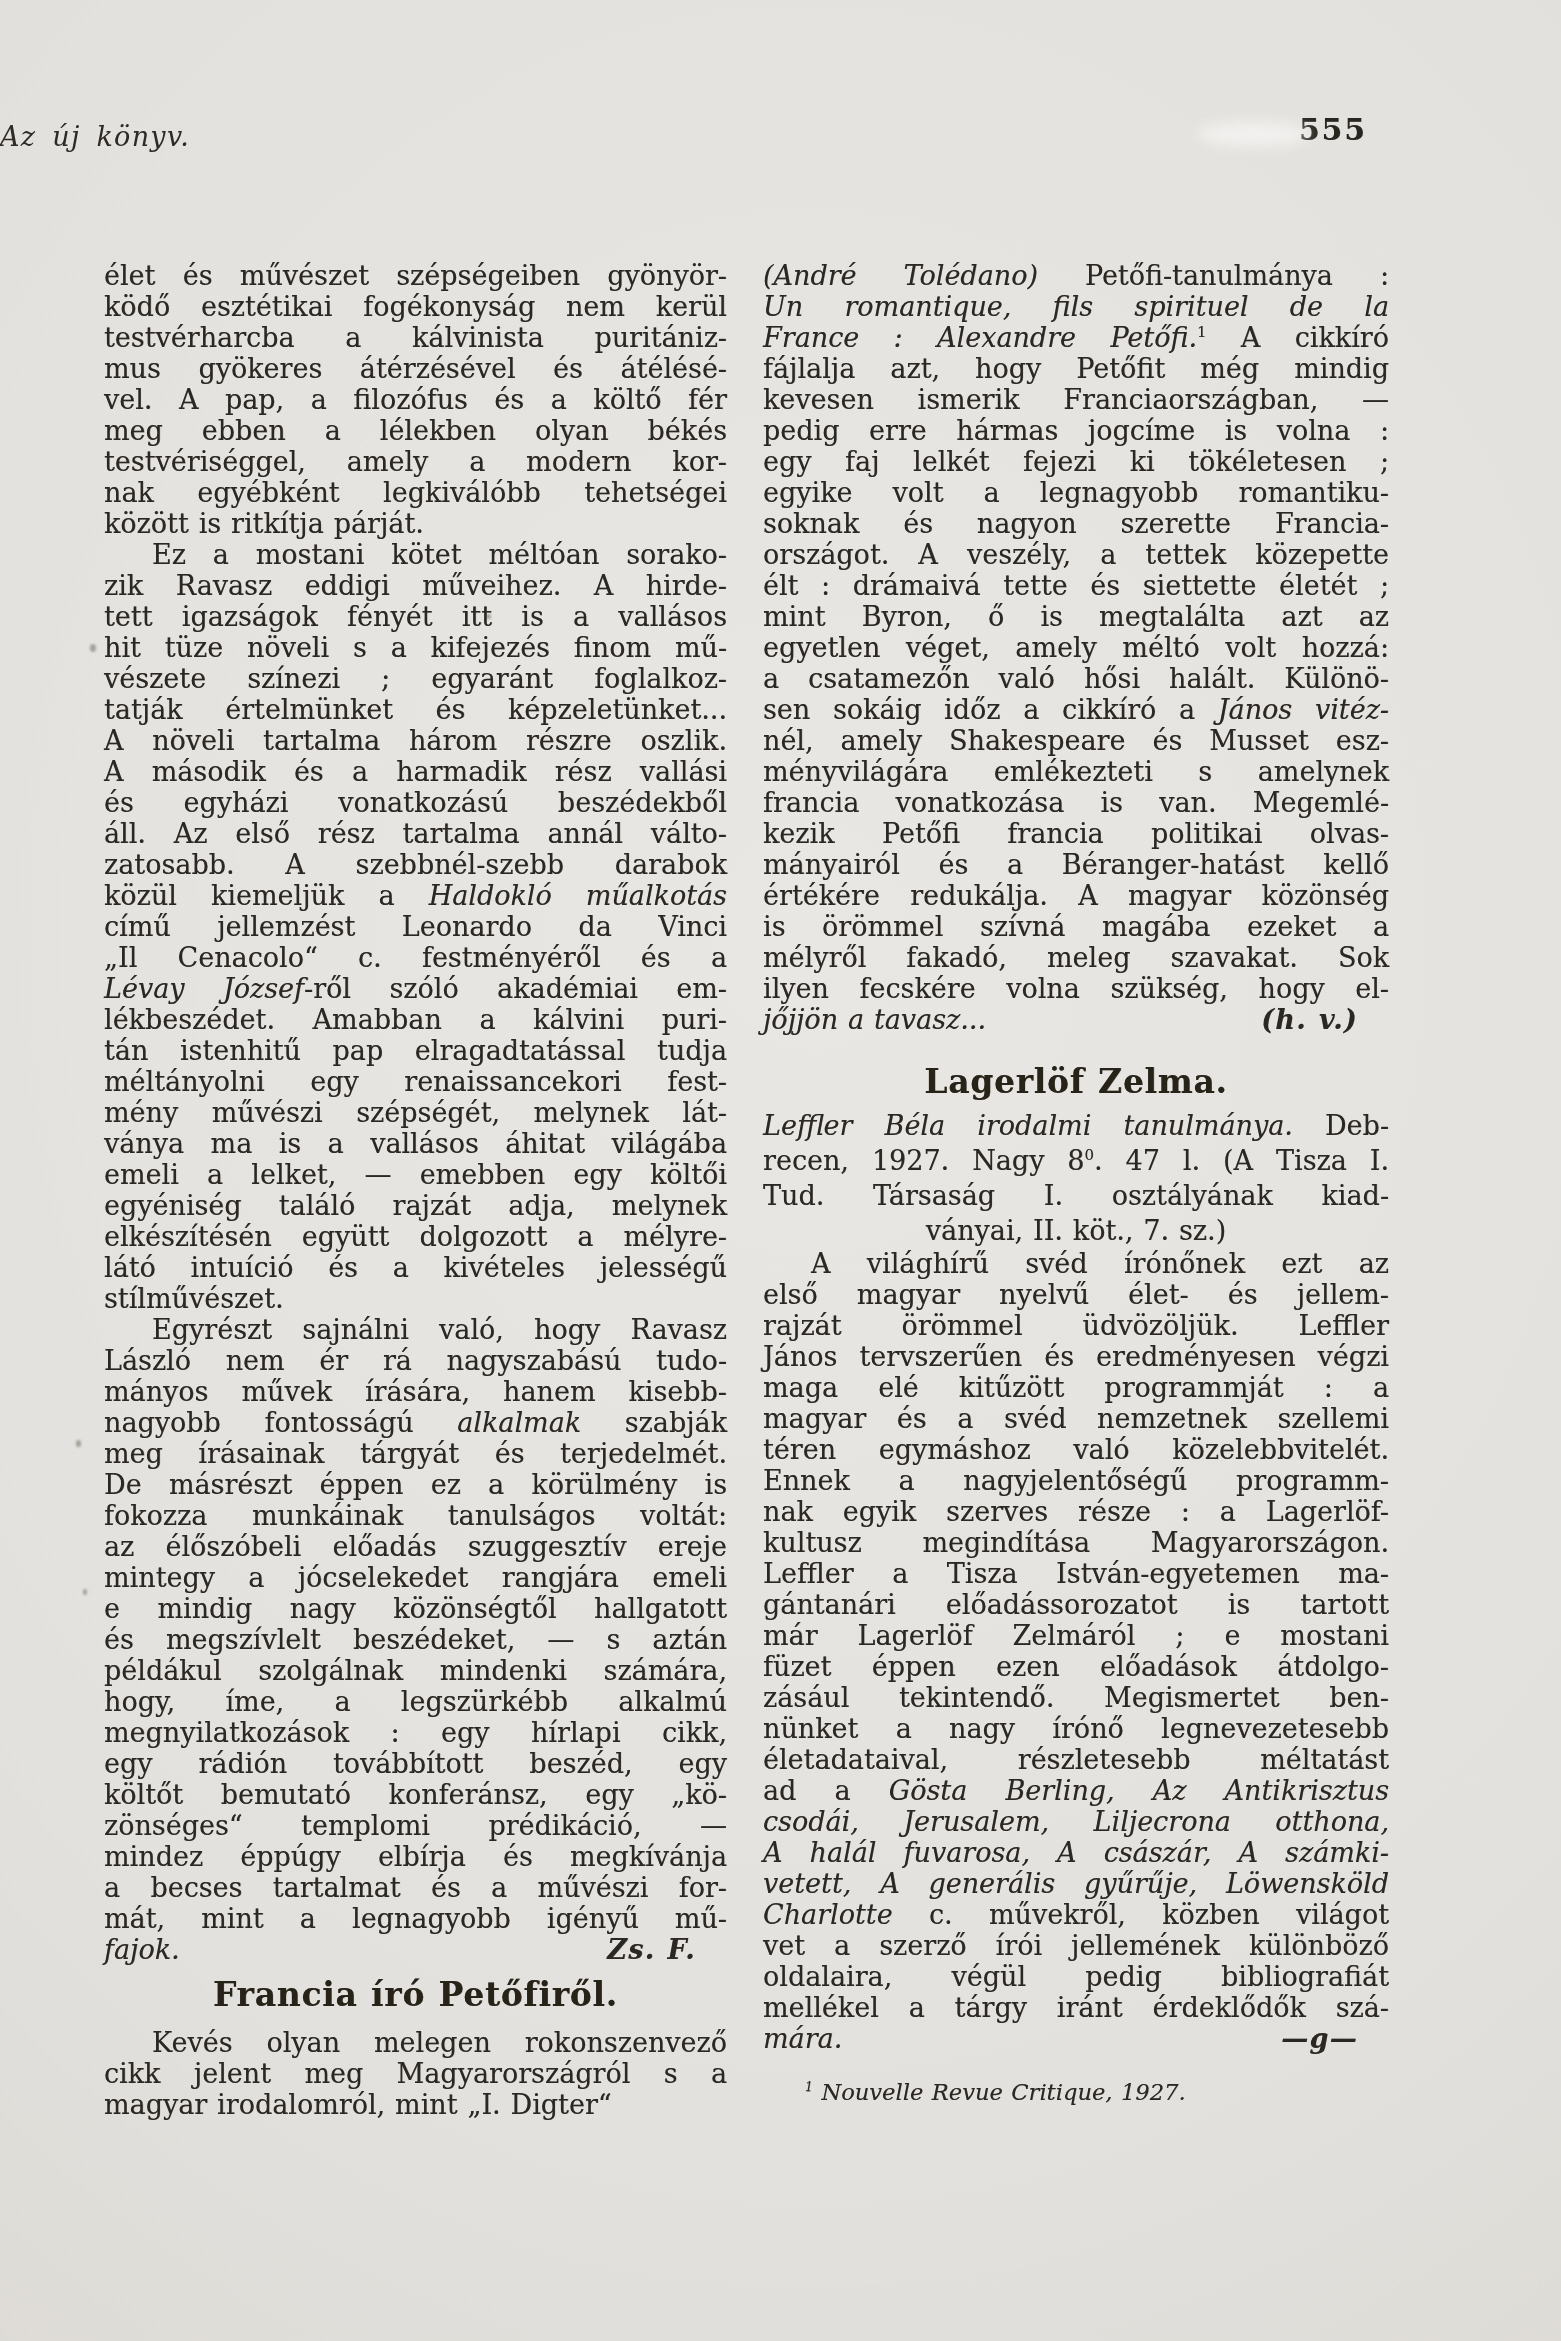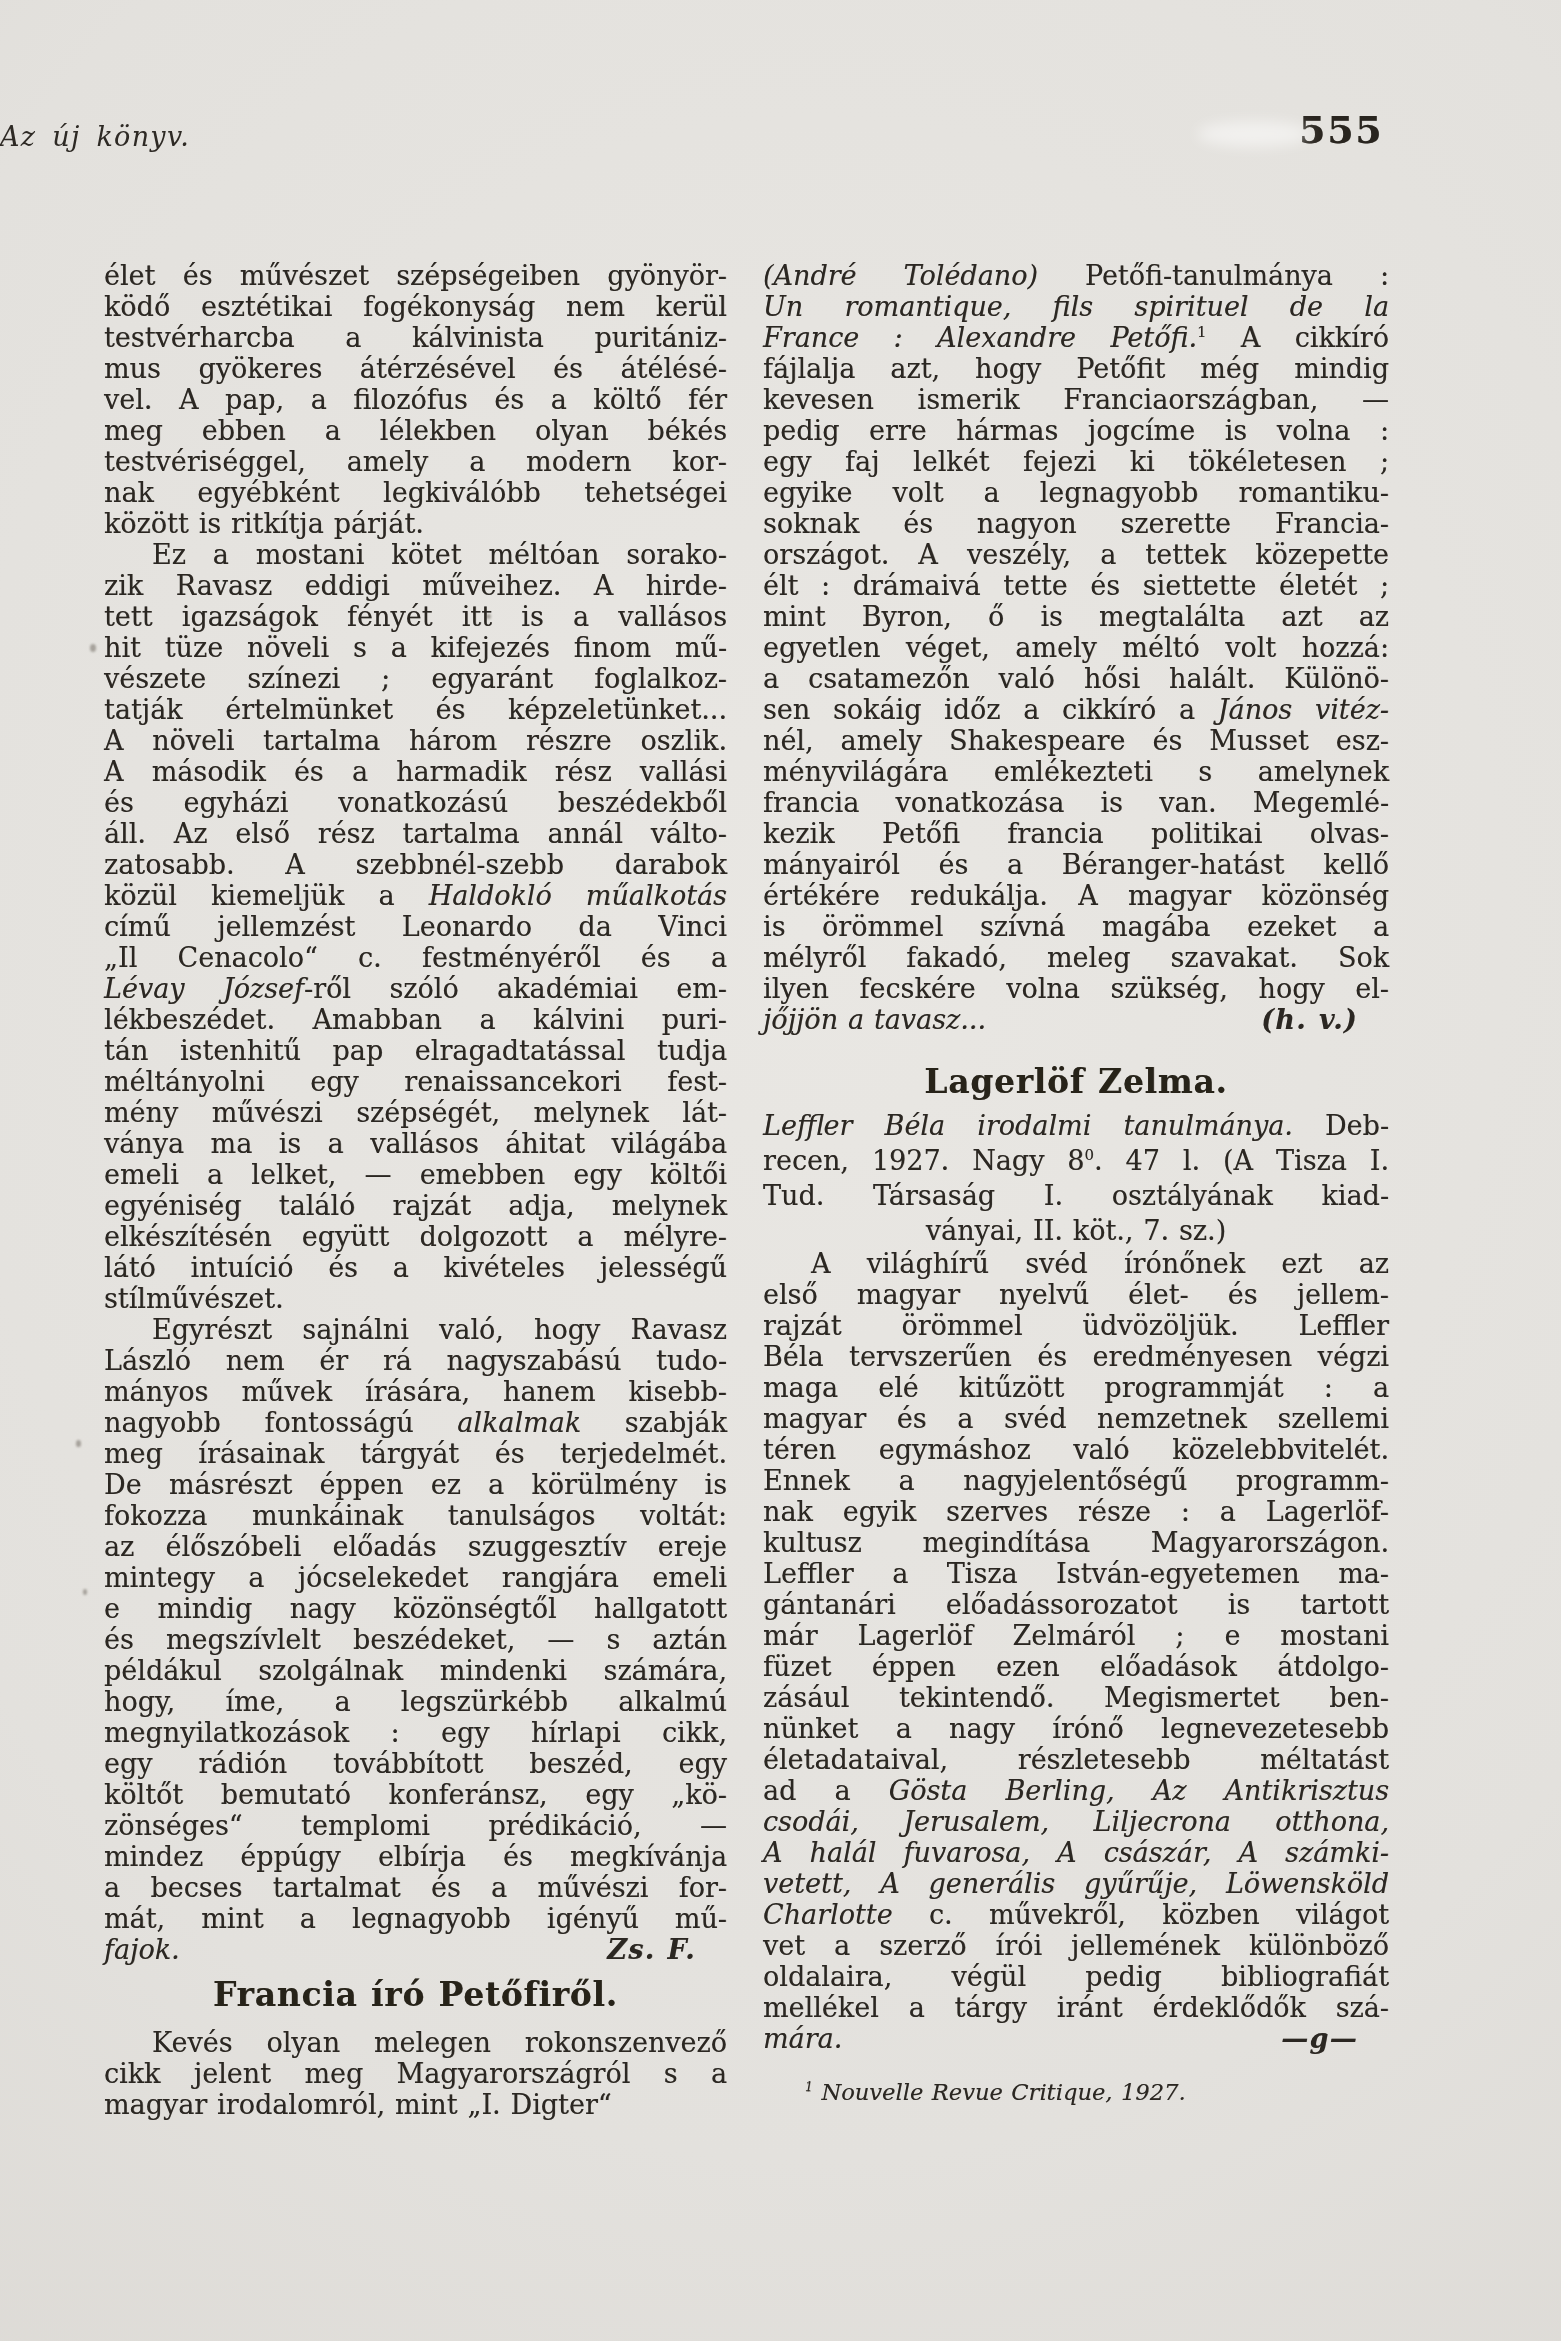--- a/index.html
+++ b/index.html
@@ -14,21 +14,21 @@
     color: #2b2722;
   }
   .running-title {
     position: absolute; top: 121px; left: 0; width: 1450px;
     font-style: italic; font-size: 27px; line-height: 31px;
     letter-spacing: 1.3px; word-spacing: 6px;
     color: #2e2a25;
   }
   .page-number {
     position: absolute; top: 113px; left: 1299px; width: 78px;
-    font-size: 38px; line-height: 33px; font-weight: 600;
+    font-size: 30px; line-height: 33px; font-weight: 600;
     letter-spacing: 1.7px; color: #29251f;
     text-shadow: 0.3px 0.2px 0 rgba(43,38,32,0.45);
   }
   .col {
     position: absolute; top: 260px;
     font-size: 27px; line-height: 31px;
     text-align: justify;
     text-shadow: 0.3px 0.2px 0 rgba(43,38,32,0.45);
     word-spacing: 1.3px;
   }
@@ -173,21 +173,21 @@
         <span class="sig">(h. v.)</span>
       </div>
       <div class="heading" style="margin-top: 29.5px; margin-bottom: 10.4px;">Lagerlöf Zelma.</div>
       <div class="line cite"><span class="i">Leffler Béla irodalmi tanulmánya.</span><span> Deb-</span></div>
       <div class="line cite"><span>recen, 1927. Nagy 8</span><sup>0</sup><span>. 47 l. (A Tisza I.</span></div>
       <div class="line cite"><span>Tud. Társaság I. osztályának kiad-</span></div>
       <div class="line ac cite"><span>ványai, II. köt., 7. sz.)</span></div>
       <div class="line ind"><span>A világhírű svéd írónőnek ezt az</span></div>
       <div class="line"><span>első magyar nyelvű élet- és jellem-</span></div>
       <div class="line"><span>rajzát örömmel üdvözöljük. Leffler</span></div>
-      <div class="line"><span>Béla tervszerűen és eredményesen végzi</span></div>
+      <div class="line"><span>János tervszerűen és eredményesen végzi</span></div>
       <div class="line"><span>maga elé kitűzött programmját : a</span></div>
       <div class="line"><span>magyar és a svéd nemzetnek szellemi</span></div>
       <div class="line"><span>téren egymáshoz való közelebbvitelét.</span></div>
       <div class="line"><span>Ennek a nagyjelentőségű programm-</span></div>
       <div class="line"><span>nak egyik szerves része : a Lagerlöf-</span></div>
       <div class="line"><span>kultusz megindítása Magyarországon.</span></div>
       <div class="line"><span>Leffler a Tisza István-egyetemen ma-</span></div>
       <div class="line"><span>gántanári előadássorozatot is tartott</span></div>
       <div class="line"><span>már Lagerlöf Zelmáról ; e mostani</span></div>
       <div class="line"><span>füzet éppen ezen előadások átdolgo-</span></div>

